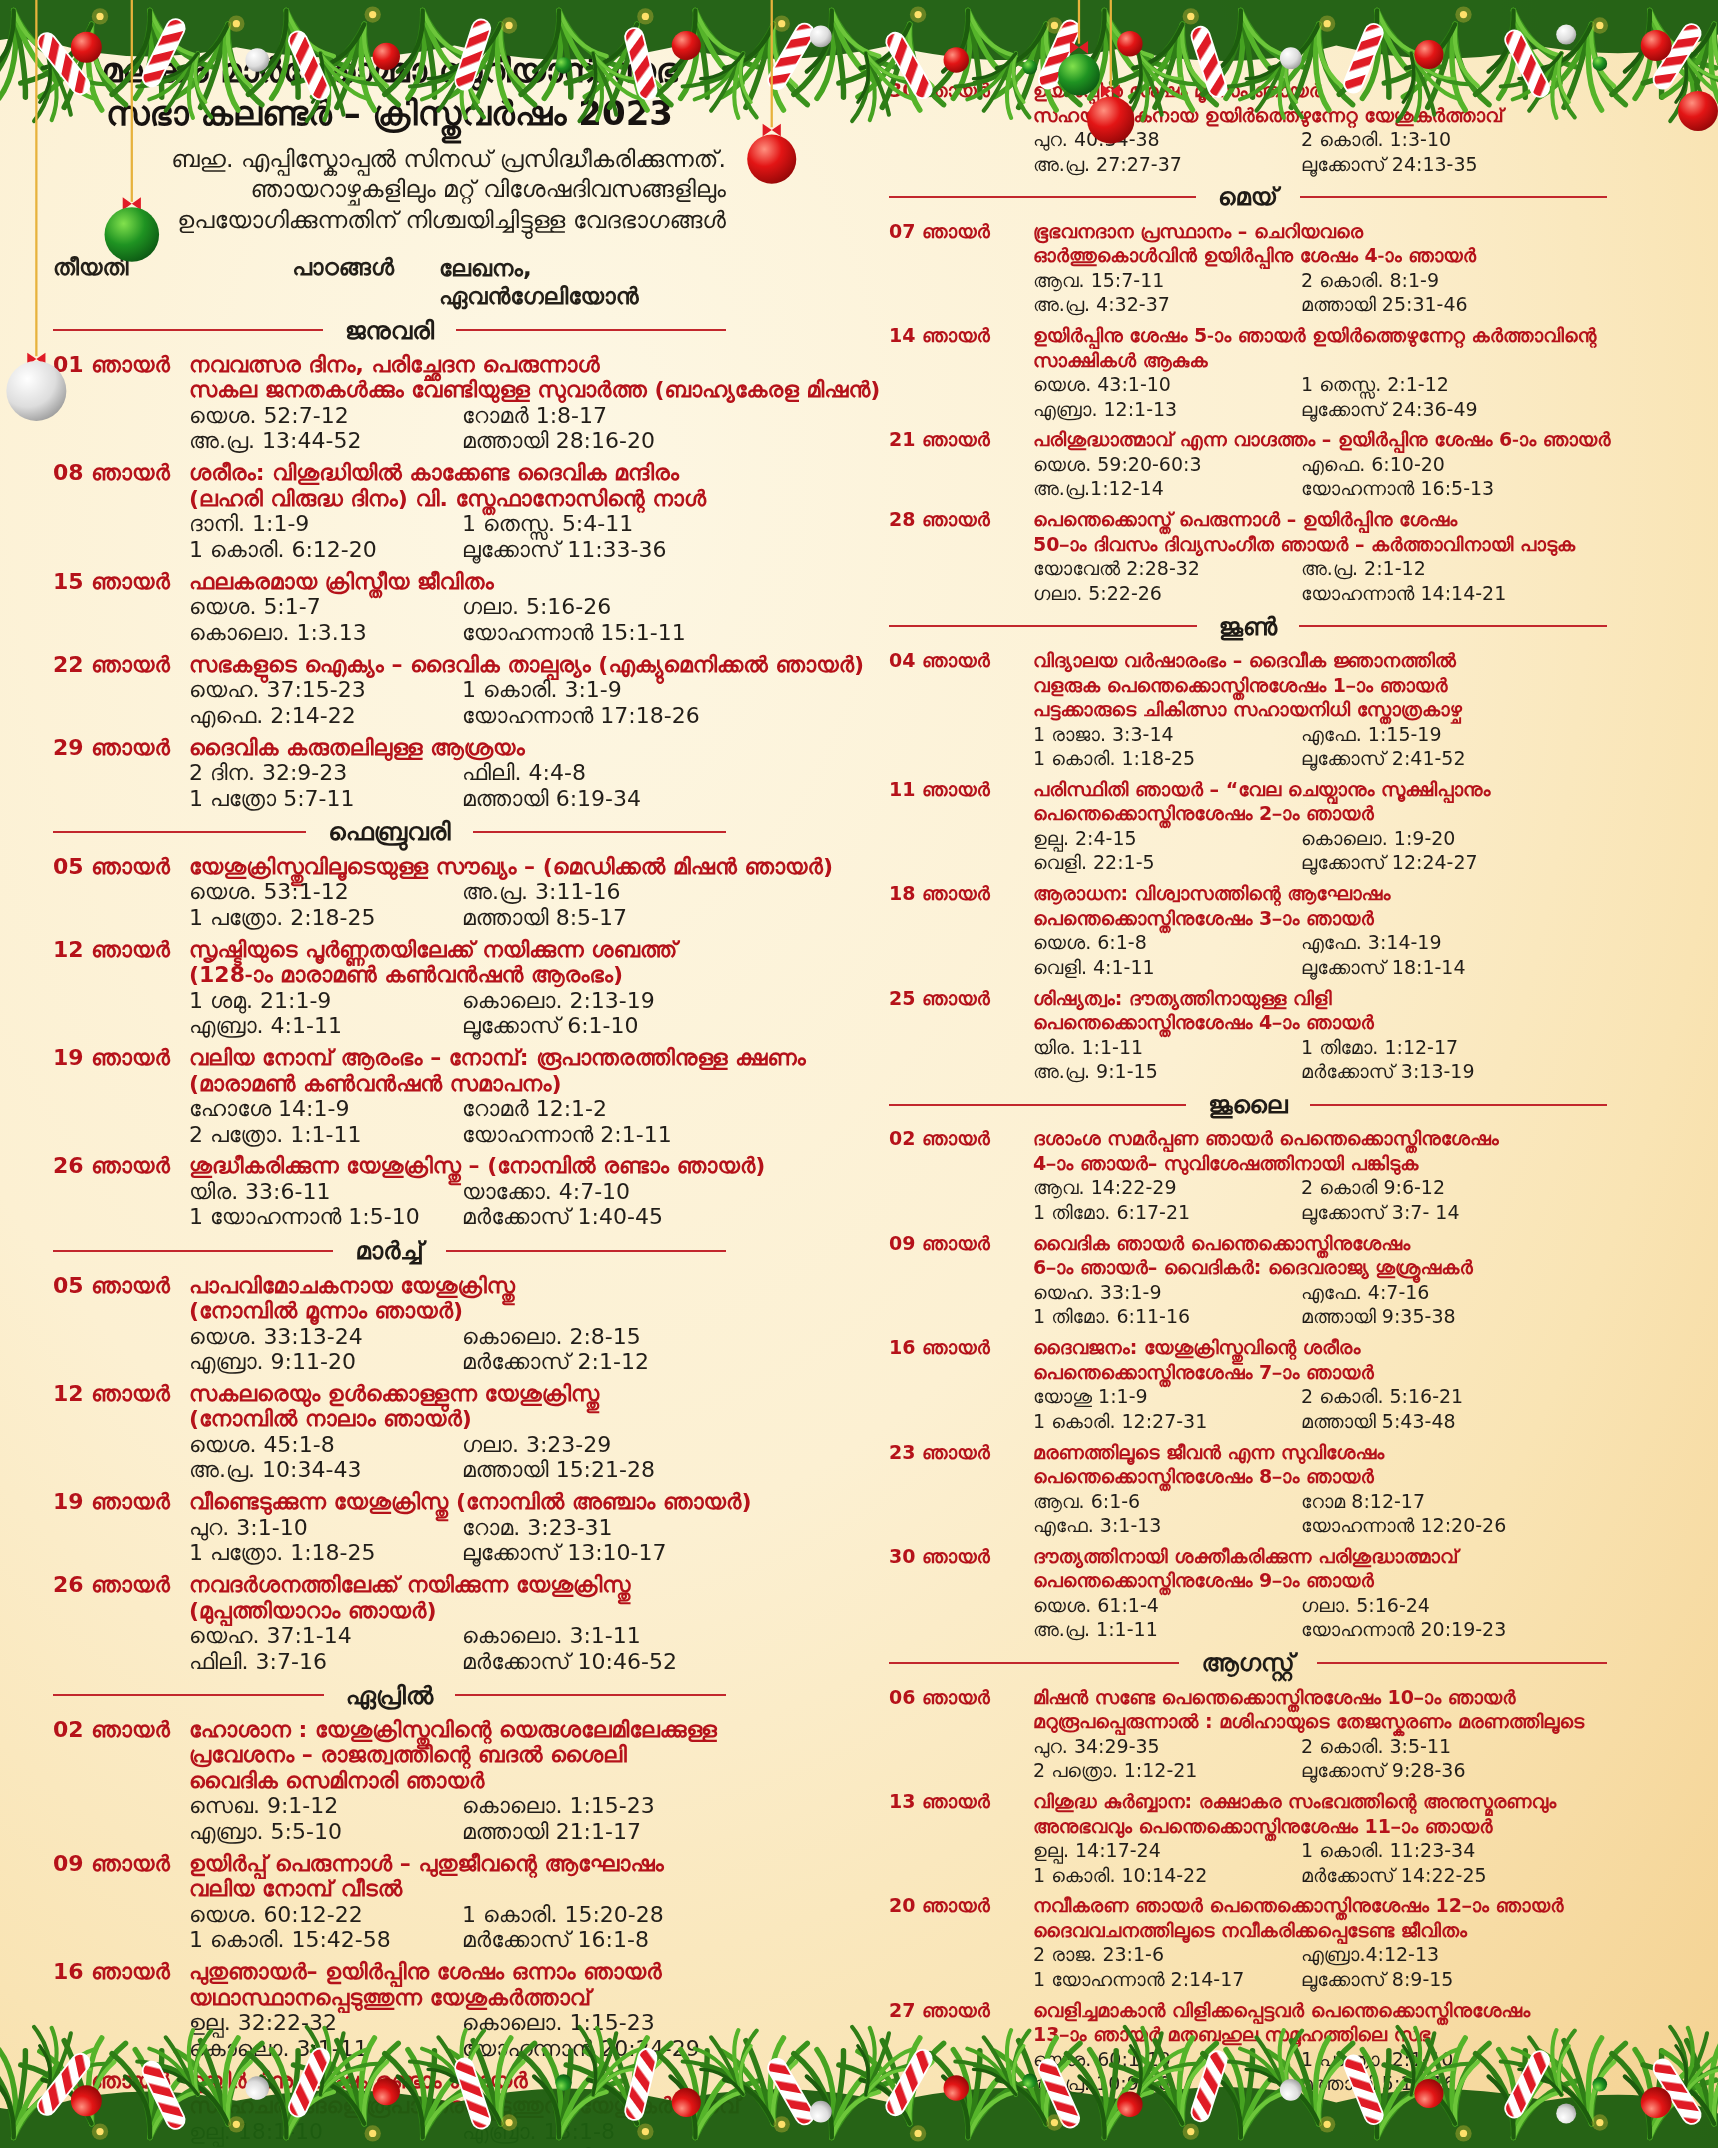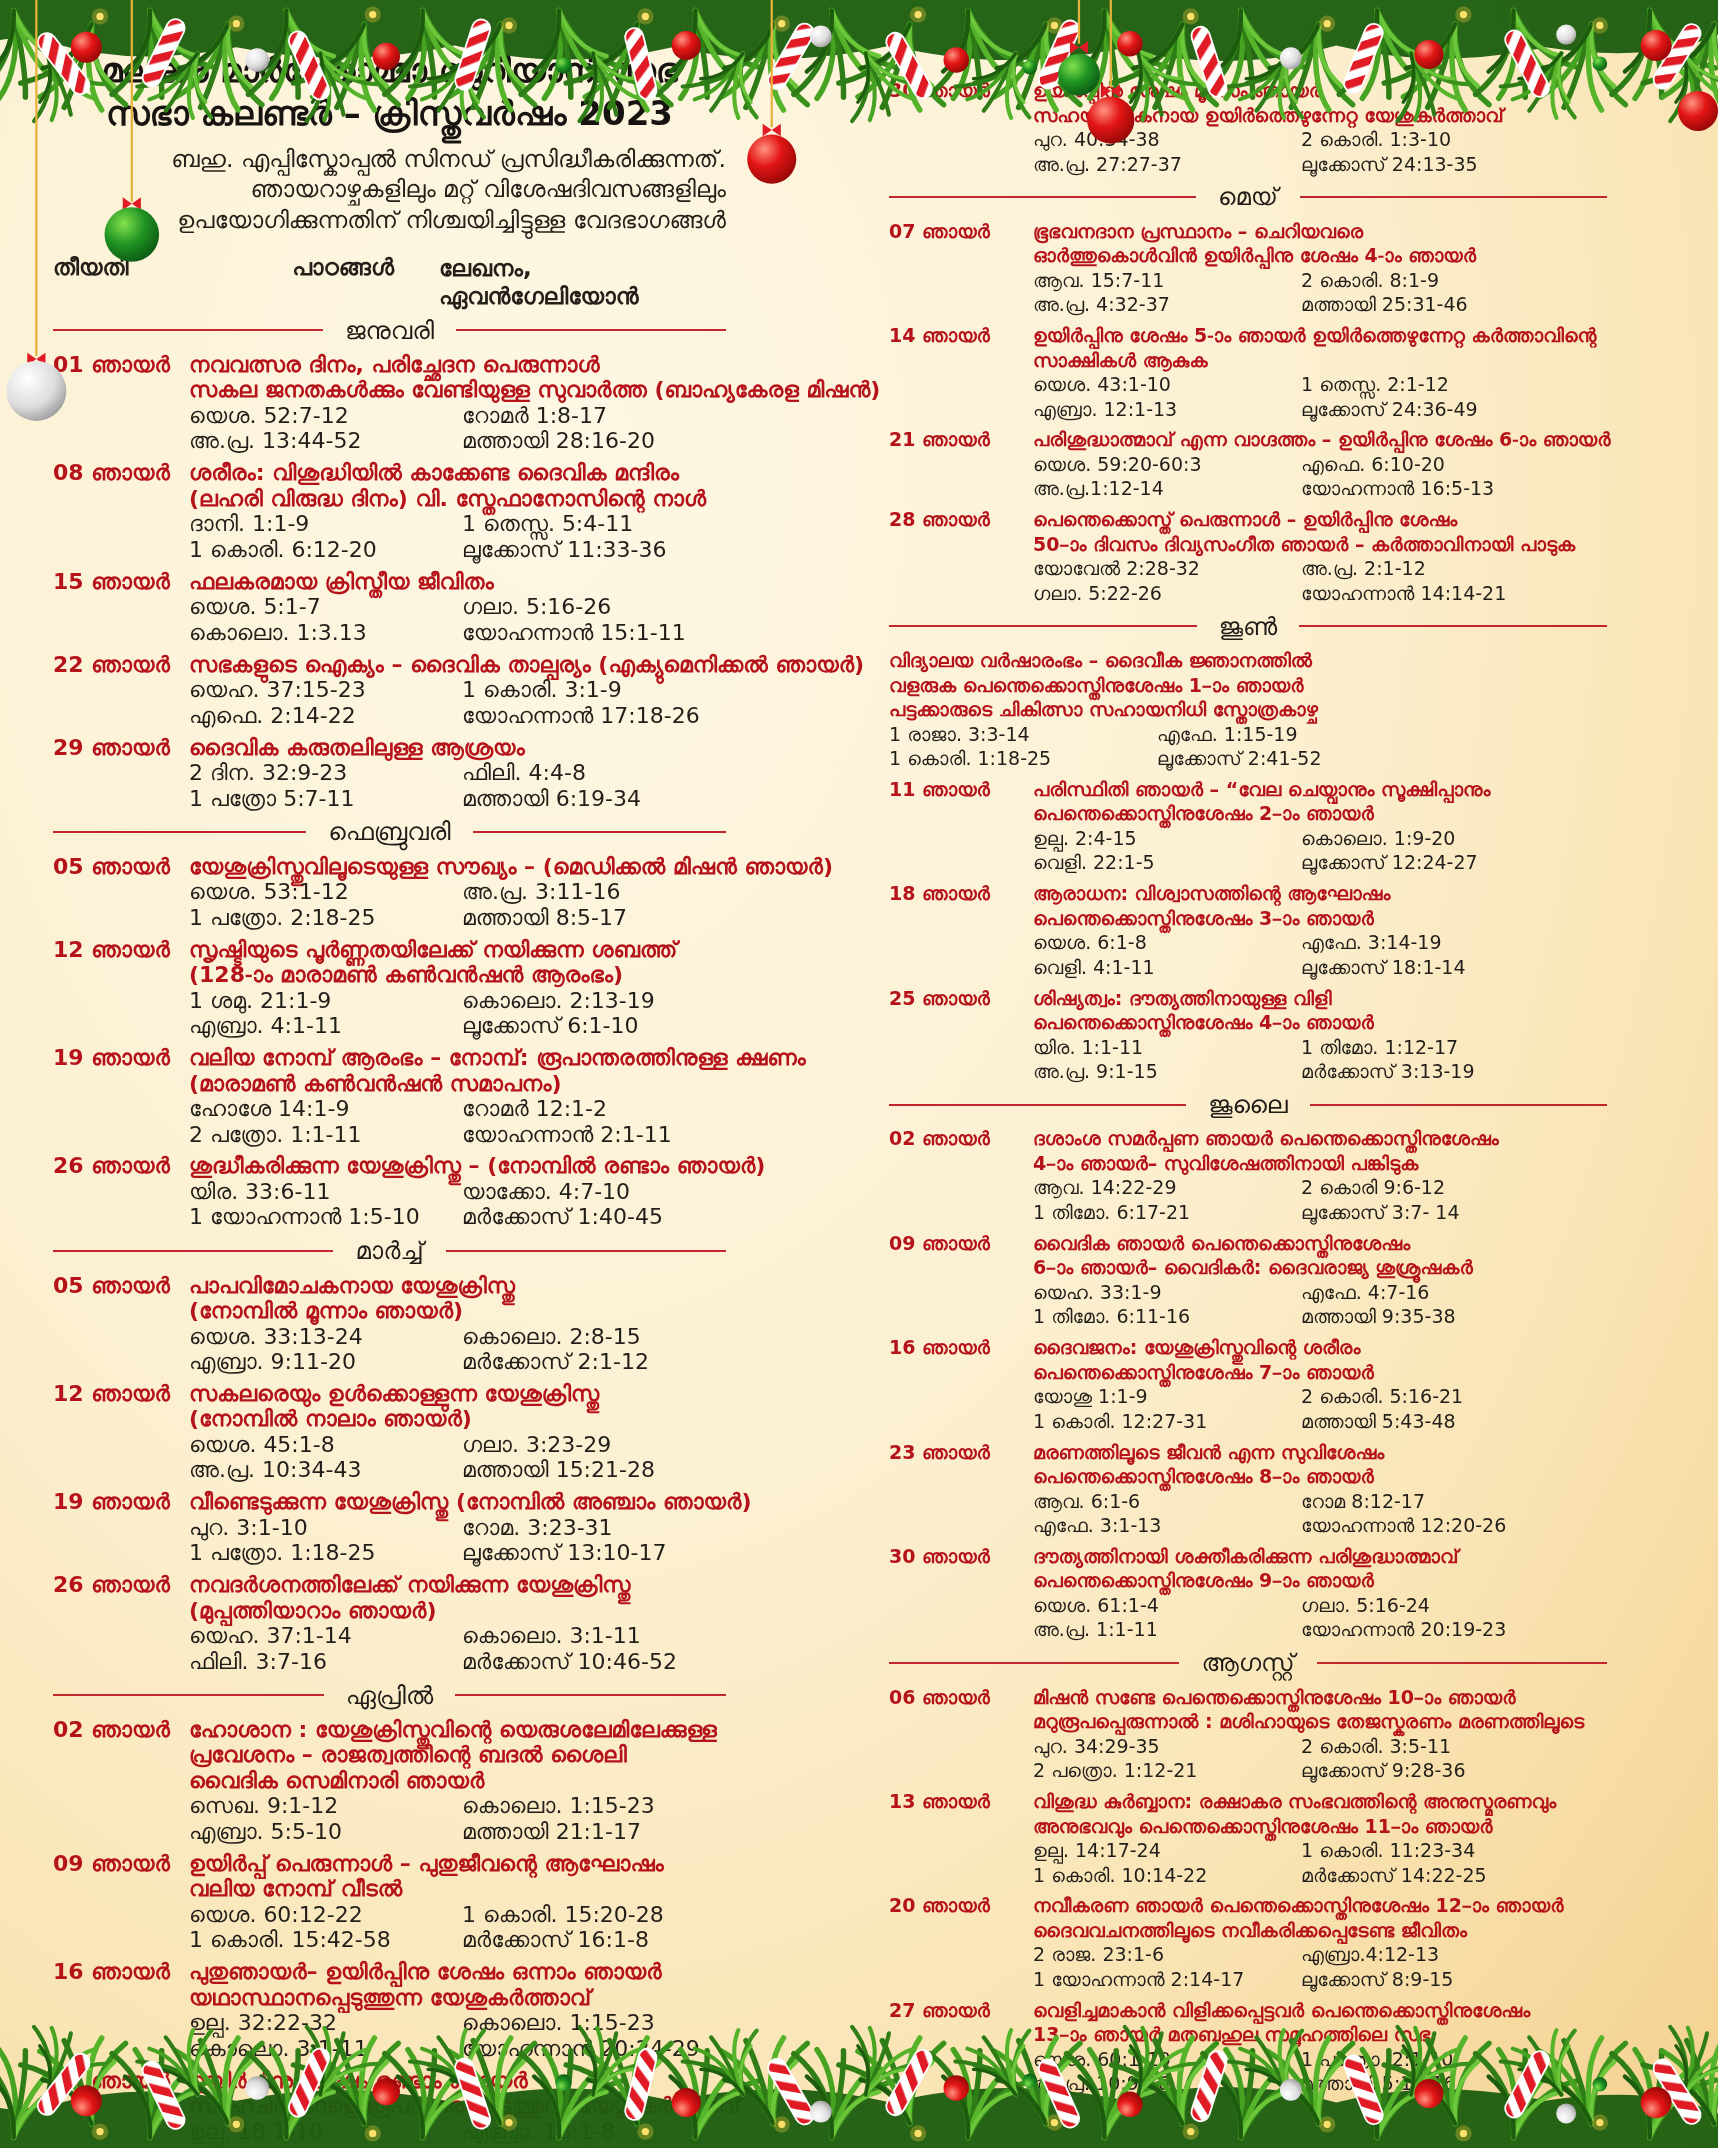--- a/index.html
+++ b/index.html
@@ -17,21 +17,21 @@
   .t1{font-size:34px;font-weight:800;line-height:1.26;text-align:center;color:#171310;white-space:nowrap;}
   .subtitle{margin-top:9px;margin-bottom:18px;text-align:right;}
   .sub-line{font-size:23.6px;line-height:1.3;color:#242019;white-space:nowrap;}
   .thead{display:flex;font-weight:800;font-size:23px;color:#242019;margin-bottom:1.8px;}
   .th-date{width:136px;flex:none;}
   .th-lessons{width:205px;flex:none;text-align:right;}
   .th-epistle{margin-left:45px;}
   .th-epistle div{line-height:1.25;}
   .month-sep{display:flex;align-items:center;margin:4.5px 0 7.3px 0;}
   .rule{flex:1;height:1.8px;background:#c2272d;}
-  .month{padding:0 22px;font-size:24.5px;font-weight:400;color:#1f1b16;white-space:nowrap;}
+  .month{padding:0 22px;font-size:24.5px;font-weight:700;color:#1f1b16;white-space:nowrap;}
   .entry{display:flex;margin-bottom:6.4px;font-size:22px;line-height:25.5px;}
   .date{width:136px;flex:none;font-weight:800;color:#b5121a;white-space:nowrap;}
   .body{flex:1;min-width:0;}
   .tl{font-weight:800;color:#b5121a;white-space:nowrap;}
   .rr{display:flex;}
   .r1{width:273px;flex:none;color:#221e19;white-space:nowrap;}
   .r2{flex:1;color:#221e19;white-space:nowrap;}
   .col-right .entry{font-size:19px;line-height:24.5px;margin-bottom:6.4px;}
   .col-right .date{width:144px;}
   .col-right .r1{width:268px;}
@@ -568,20 +568,21 @@
               <span class="r2">യോഹന്നാൻ 14:14-21</span>
             </div>
           </div>
         </div>
         <div class="month-sep">
           <span class="rule"></span>
           <span class="month">ജൂൺ</span>
           <span class="rule"></span>
         </div>
         <div class="entry">
+          <div class="date">04 ഞായർ</div>
           <div class="body">
             <div class="tl">വിദ്യാലയ വർഷാരംഭം – ദൈവീക ജ്ഞാനത്തിൽ</div>
             <div class="tl">വളരുക പെന്തെക്കൊസ്തിനുശേഷം 1–ാം ഞായർ</div>
             <div class="tl">പട്ടക്കാരുടെ ചികിത്സാ സഹായനിധി സ്തോത്രകാഴ്ച</div>
             <div class="rr">
               <span class="r1">1 രാജാ. 3:3-14</span>
               <span class="r2">എഫേ. 1:15-19</span>
             </div>
             <div class="rr">
               <span class="r1">1 കൊരി. 1:18-25</span>

